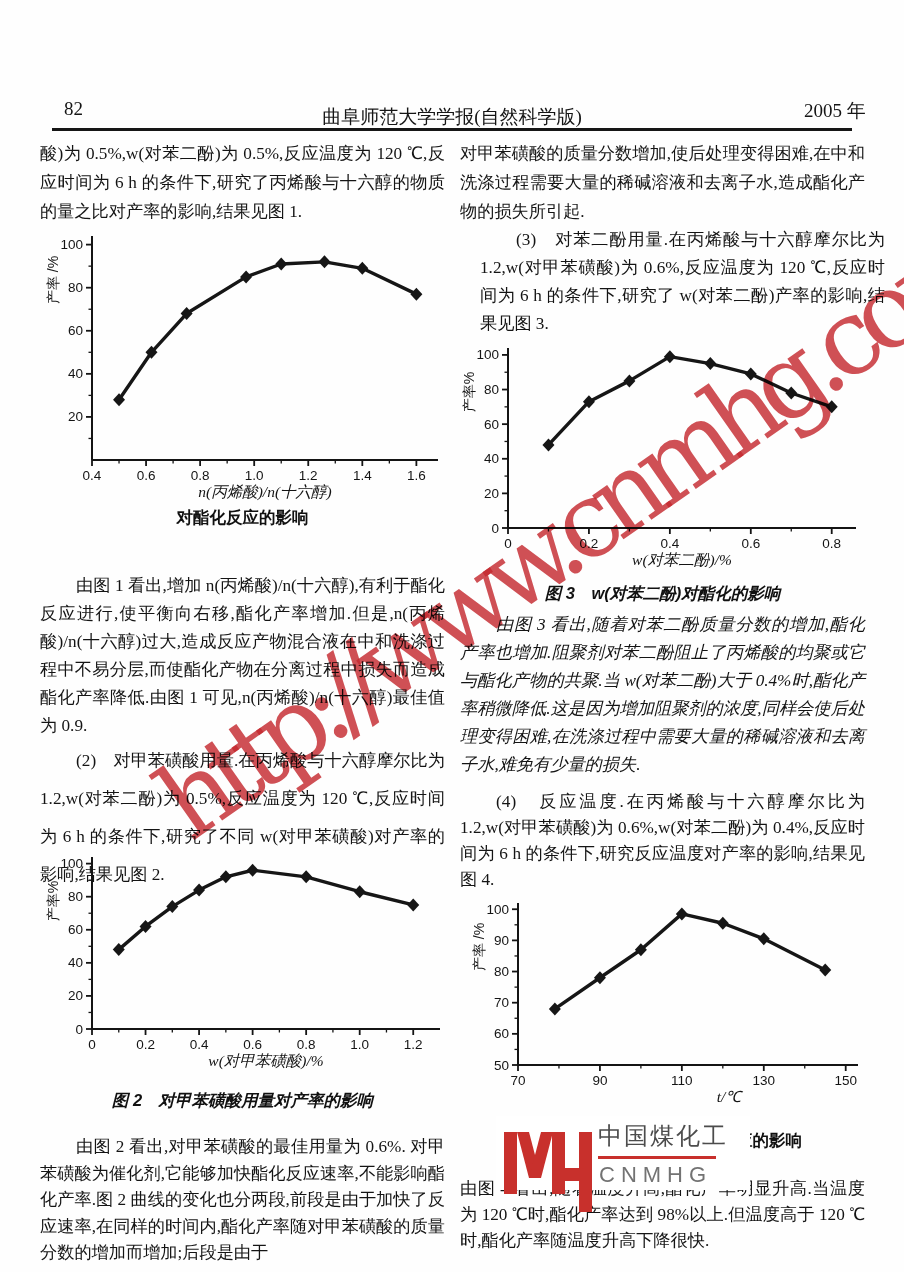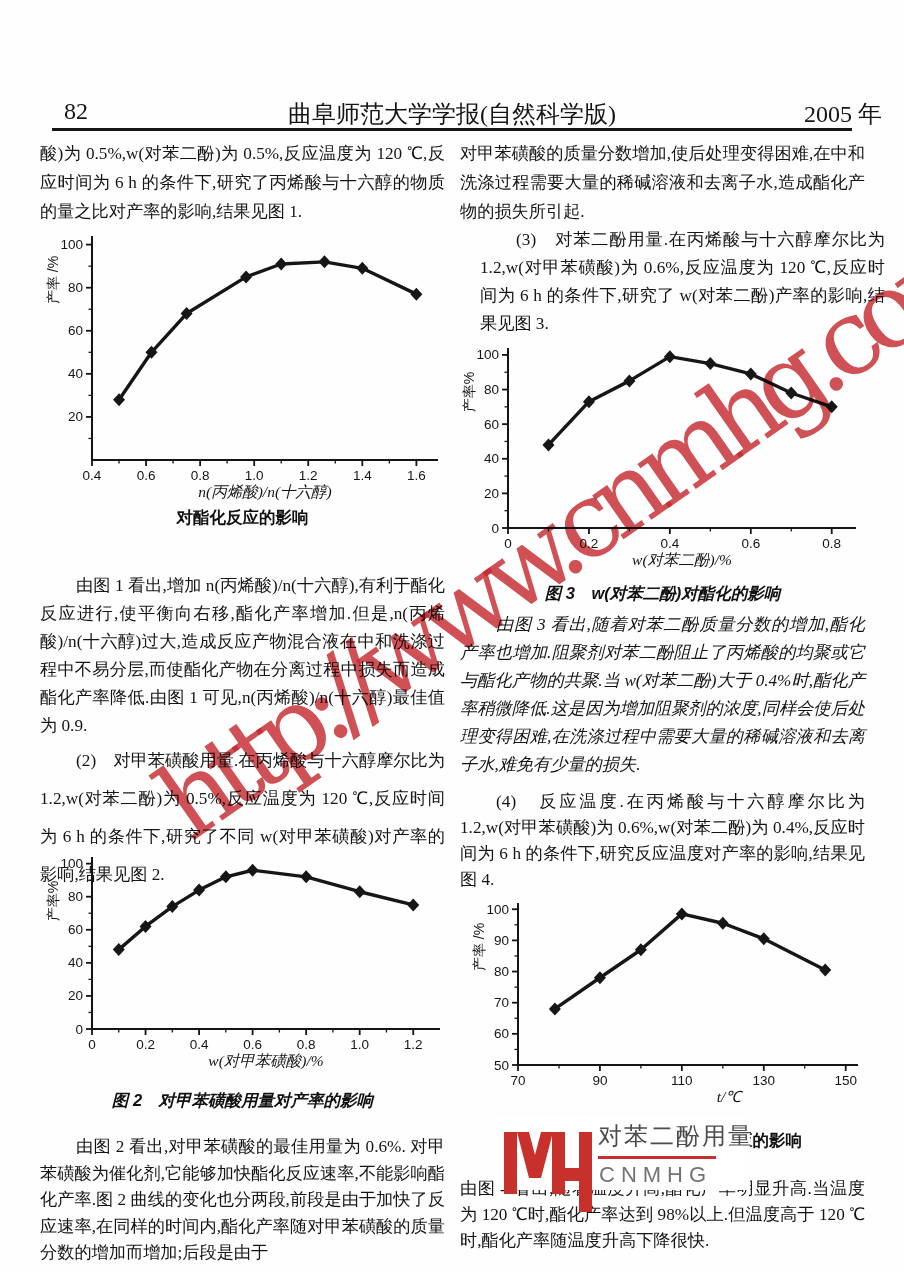--- a/index.html
+++ b/index.html
@@ -1,19 +1,19 @@
 <!DOCTYPE html>
 <html><head>
 <meta charset="utf-8">
 <style>
   html,body{margin:0;padding:0;}
   body{width:904px;height:1272px;position:relative;background:#fefefe;overflow:hidden;
        font-family:"Liberation Serif",serif;color:#1c1c1c;}
   .abs{position:absolute;}
-  .hdr{font-size:24px;color:#151515;}
+  .hdr{font-size:19px;color:#151515;}
   .rule{position:absolute;left:52px;top:128px;width:800px;height:3px;background:#161616;}
   .para{font-size:17.2px;line-height:29px;text-align:justify;color:#141414;width:405px;}
   .para.indent{text-indent:2.1em;}
   .cap{font-family:"Liberation Sans",sans-serif;font-weight:bold;font-size:16.5px;
        color:#111;text-align:center;width:405px;line-height:28px;}
   .chartbox svg{display:block;overflow:visible;}
   #watermark{left:170px;top:752px;transform:rotate(-35deg);transform-origin:0 50%;
        font-size:104px;letter-spacing:-12px;font-family:"DejaVu Serif",serif;
        color:rgba(198,42,48,0.82);white-space:nowrap;mix-blend-mode:multiply;z-index:6;pointer-events:none;}
   #logo{left:496px;top:1116px;width:254px;height:74px;background:#fff;z-index:7;}
@@ -23,21 +23,21 @@
   #logo .en{position:absolute;left:103px;top:46px;font-family:"Liberation Sans",sans-serif;
        font-size:22px;letter-spacing:6px;color:#737373;}
   #fig4frag{left:736px;top:1126px;width:120px;text-align:left;}
   .chartbox{z-index:1;}
   .paraZ{z-index:2;}
 </style>
 </head>
 <body>
 
 <div class="abs hdr" style="left:64px;top:98px;">82</div>
-<div class="abs hdr" style="left:252px;top:98px;width:400px;text-align:center;">曲阜师范大学学报(自然科学版)</div>
+<div class="abs hdr" style="left:252px;top:104px;width:400px;text-align:center;">曲阜师范大学学报(自然科学版)</div>
 <div class="abs hdr" style="left:756px;top:98px;margin-left:48px;">2005 年</div>
 <div class="rule"></div>
 
 <div class="abs para paraZ" style="left:40px;top:139px;">酸)为 0.5%,w(对苯二酚)为 0.5%,反应温度为 120 ℃,反应时间为 6 h 的条件下,研究了丙烯酸与十六醇的物质的量之比对产率的影响,结果见图 1.</div>
 
 <div class="abs chartbox" style="left:46px;top:226px;">
     <svg xmlns="http://www.w3.org/2000/svg" width="402" height="276" viewBox="0 0 402 276">
       <line x1="46" y1="10" x2="46" y2="234" stroke="#141414" stroke-width="2"></line>
       <line x1="46" y1="234" x2="392" y2="234" stroke="#141414" stroke-width="2"></line>
       <line x1="40" y1="190.9230769230769" x2="46" y2="190.9230769230769" stroke="#141414" stroke-width="1.8"></line>
@@ -269,16 +269,16 @@
 
 <div class="abs" id="logo">
   <svg width="94" height="96" viewBox="0 0 94 96" style="position:absolute;left:4px;top:12px;overflow:visible;">
     <rect x="4" y="4" width="13" height="62" fill="#c8302c"></rect>
     <polygon points="17,4 29,4 41,50 29,50" fill="#c8302c"></polygon>
     <polygon points="29,50 41,50 53,4 41,4" fill="#c8302c"></polygon>
     <rect x="52" y="4" width="13" height="62" fill="#c8302c"></rect>
     <rect x="63" y="40" width="18" height="13" fill="#c8302c"></rect>
     <rect x="79" y="4" width="13" height="80" fill="#c8302c"></rect>
   </svg>
-  <div class="cn">对苯二酚用量</div>
+  <div class="cn">中国煤化工</div>
   <div class="redline"></div>
   <div class="en">CNMHG</div>
 </div>
 
 </body></html>

